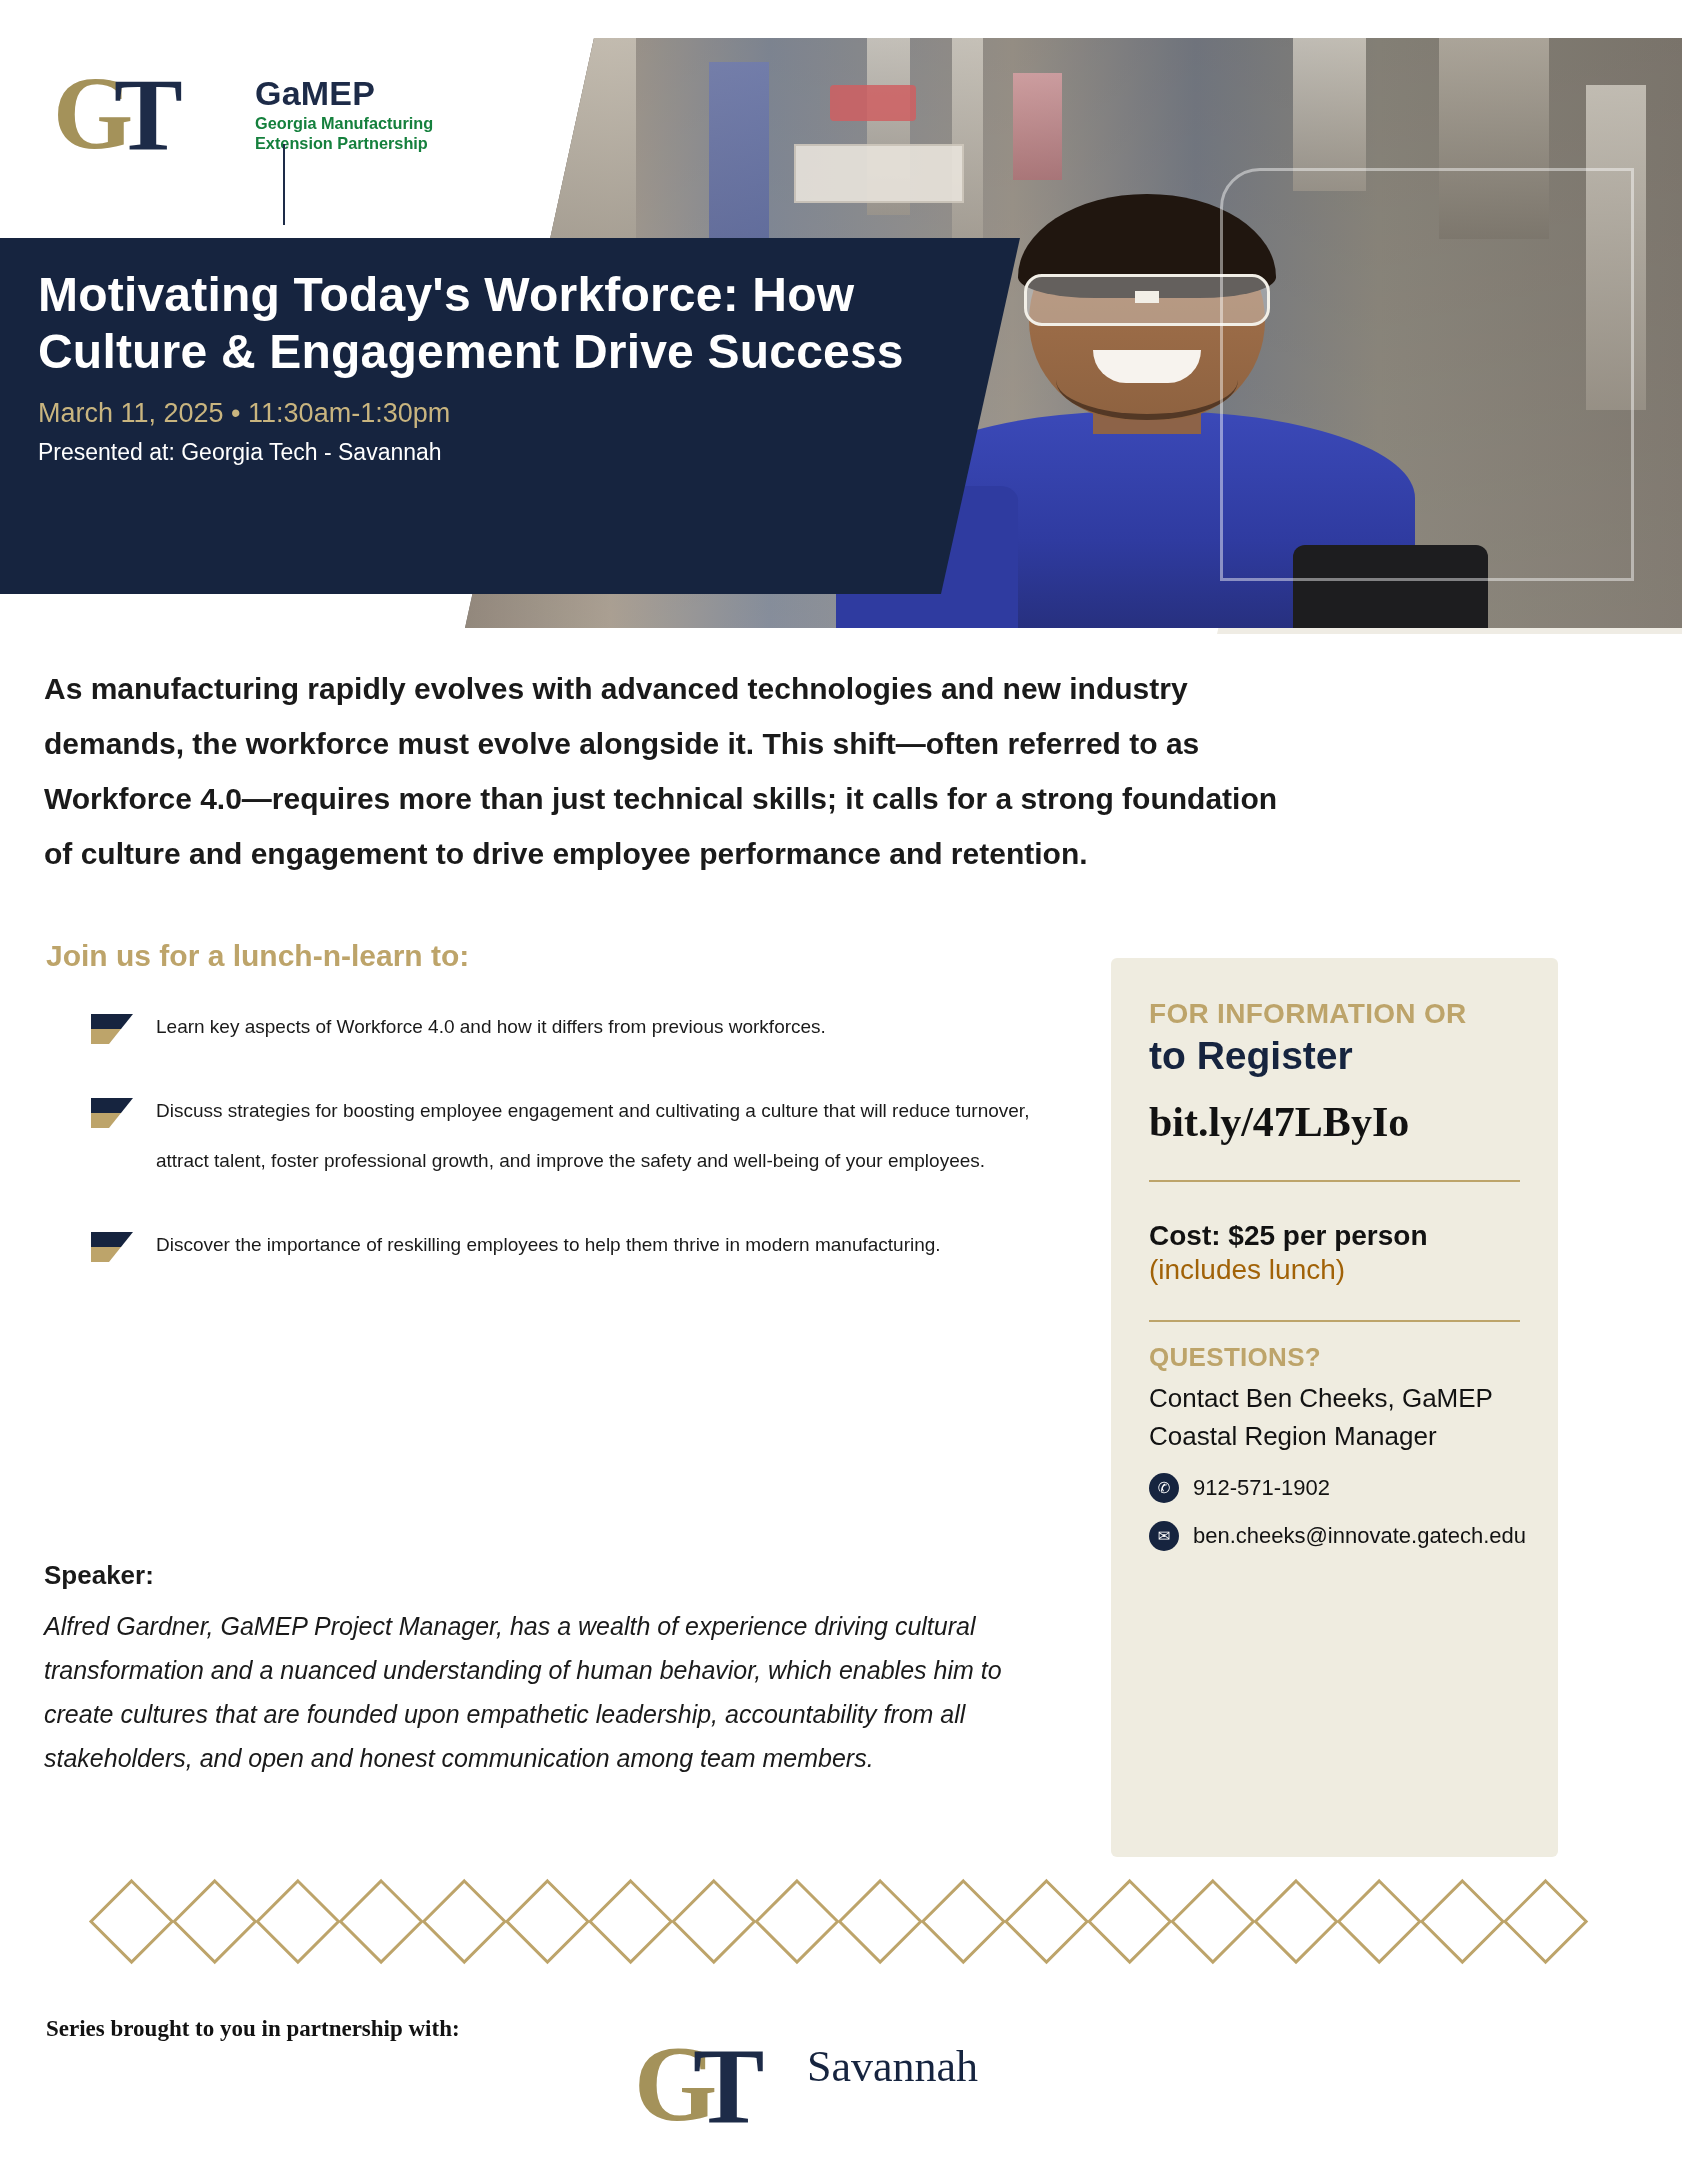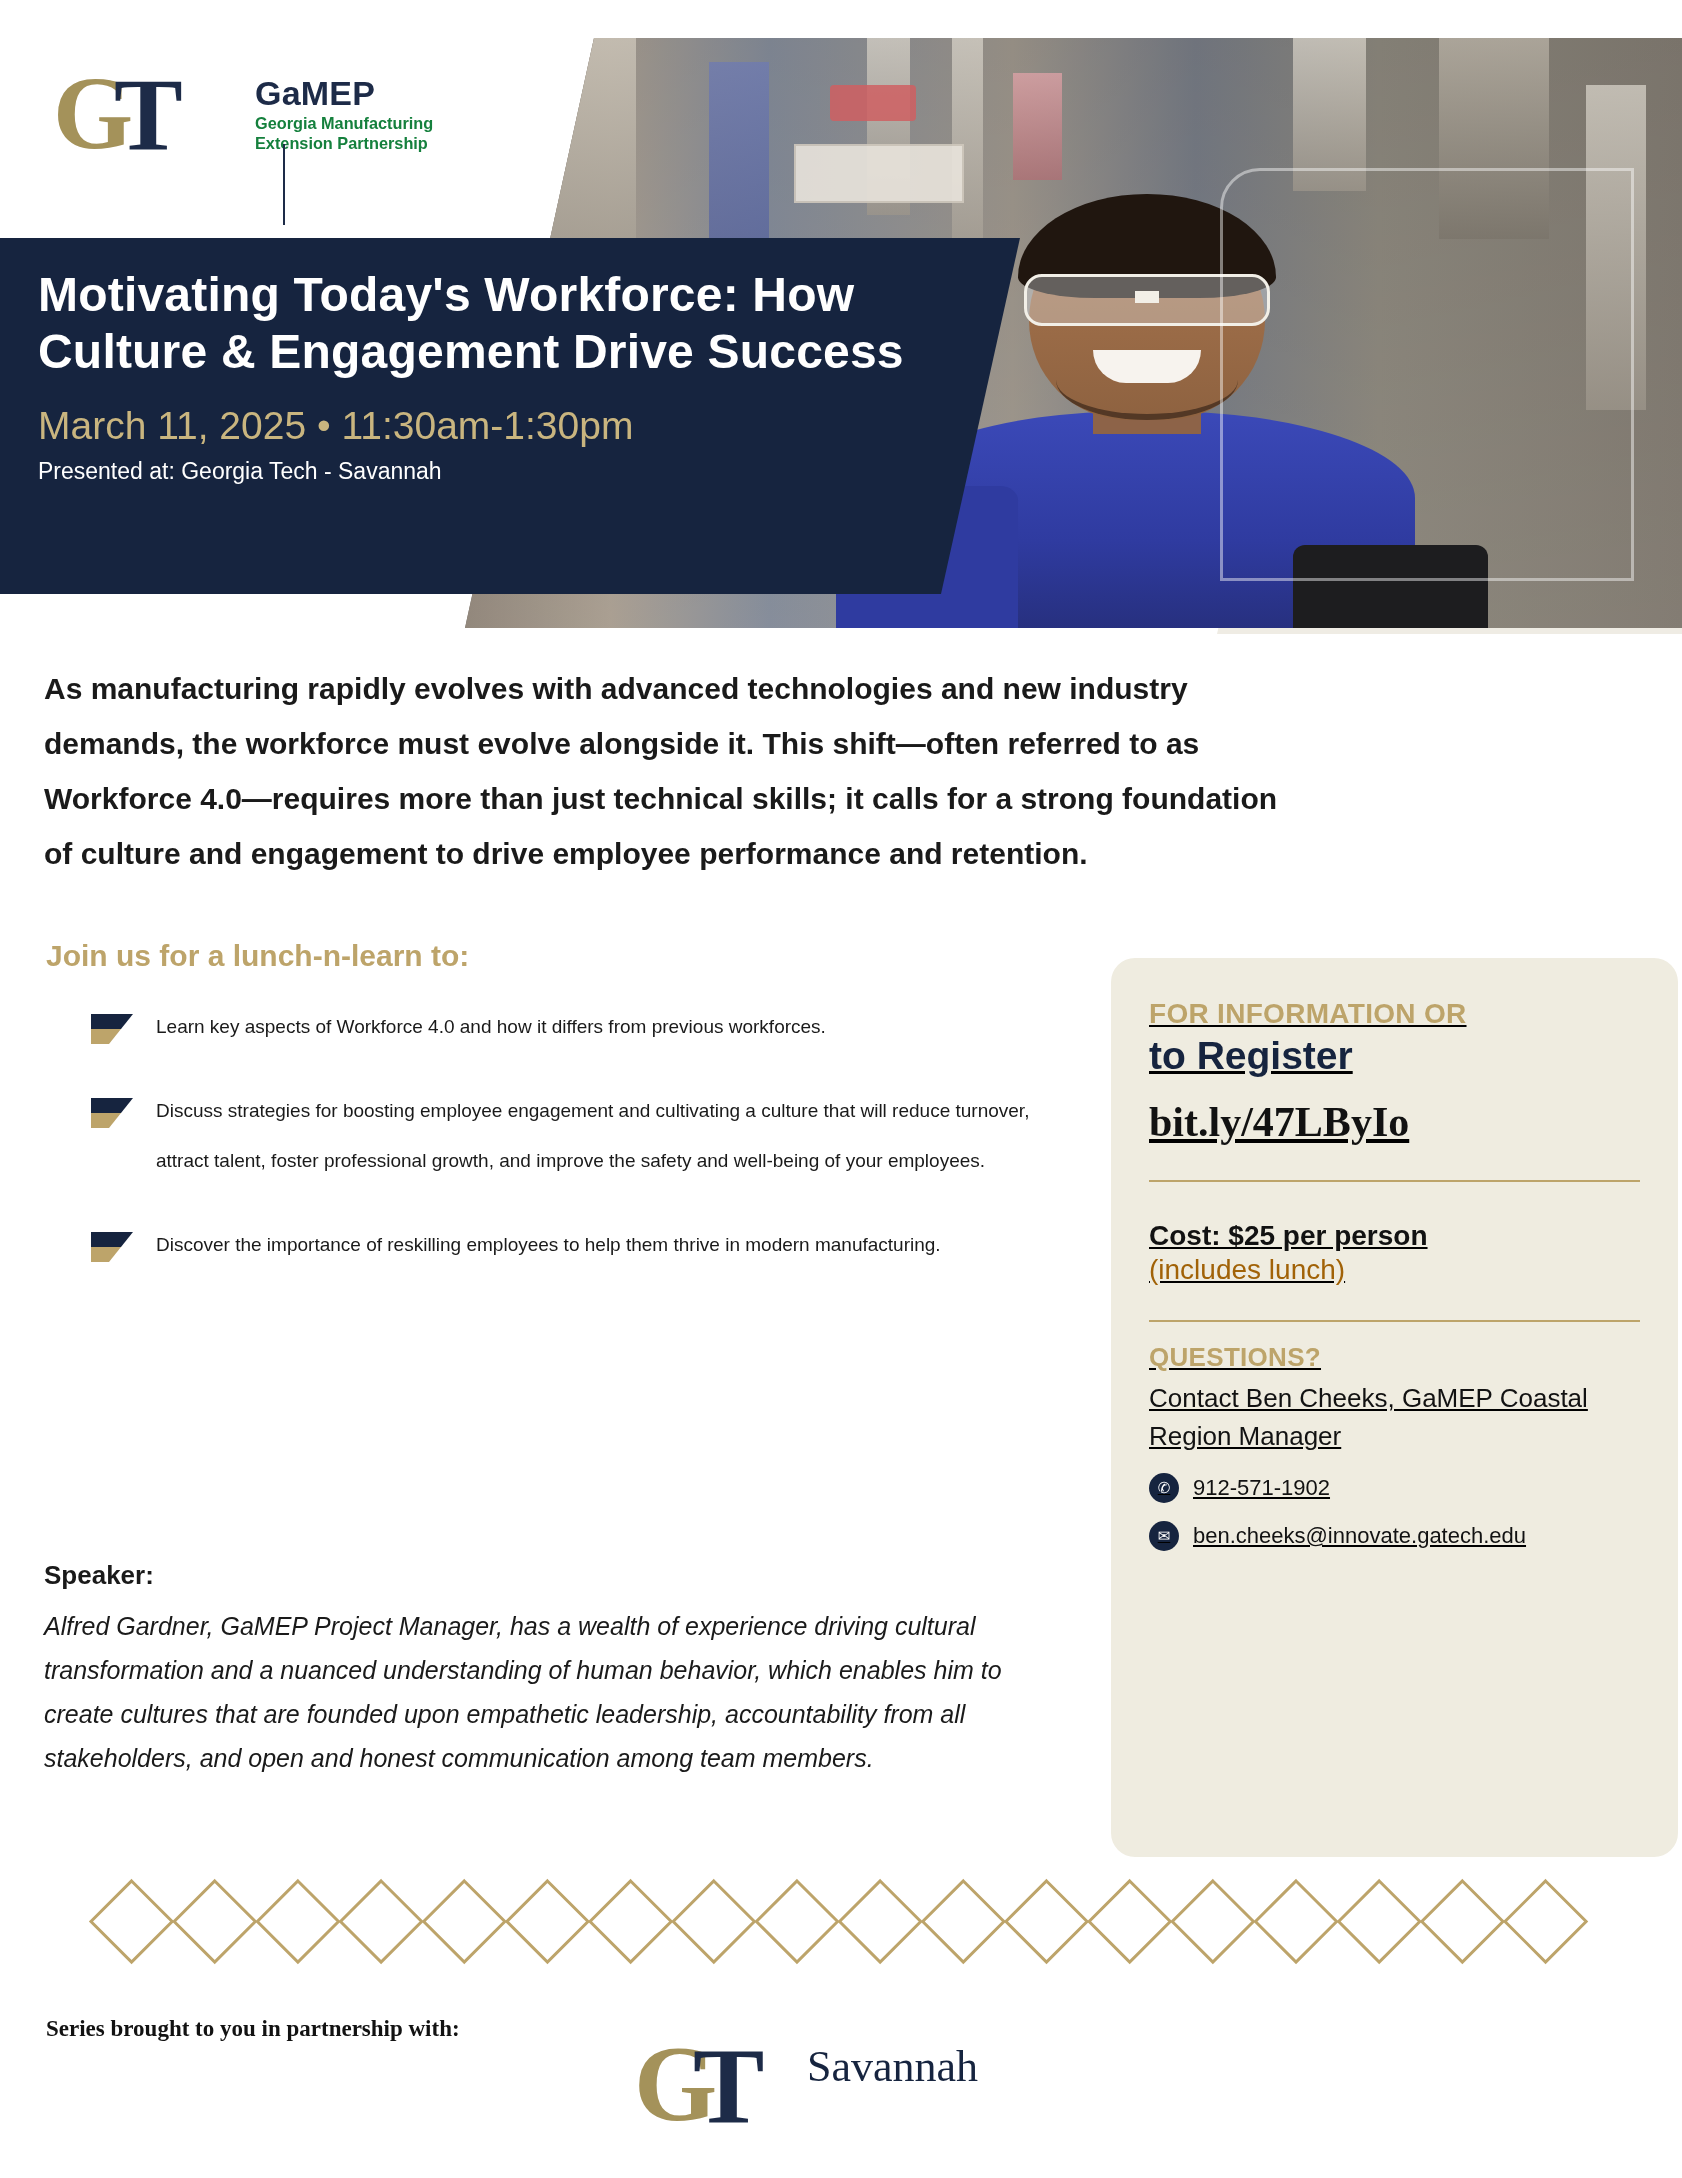--- a/index.html
+++ b/index.html
@@ -189,23 +189,23 @@
   }
   .title-block h1 {
     color: #ffffff;
     font-size: 48px;
     line-height: 57px;
     font-weight: bold;
     letter-spacing: 0.2px;
     max-width: 921px;
   }
   .title-date {
-    margin-top: 24px;
+    margin-top: 18px;
     color: #c9b57f;
-    font-size: 39px;
+    font-size: 27px;
     font-weight: normal;
   }
   .title-loc {
     margin-top: 10px;
     color: #ffffff;
     font-size: 23px;
   }
 
   
   .intro {
@@ -266,24 +266,23 @@
     font-size: 25px;
     line-height: 44px;
     font-style: italic;
     color: #1a1a1a;
   }
 
   
   .card {
     position: absolute;
     left: 1111px; top: 958px;
-    width: 567px; height: 899px;
+    width: 447px; height: 899px;
     background: #efece0;
-    border-radius: 24px;
-    text-decoration: underline;
+    border-radius: 6px;
   }
   .card-inner { padding: 40px 38px 0 38px; }
   .card .info-or {
     font-size: 28px; font-weight: bold; color: #bda46a; letter-spacing: 0.3px;
   }
   .card .to-register {
     font-size: 39px; font-weight: bold; color: #16243f; margin-top: 4px;
   }
   .card .link {
     font-family: "Liberation Serif", serif;

